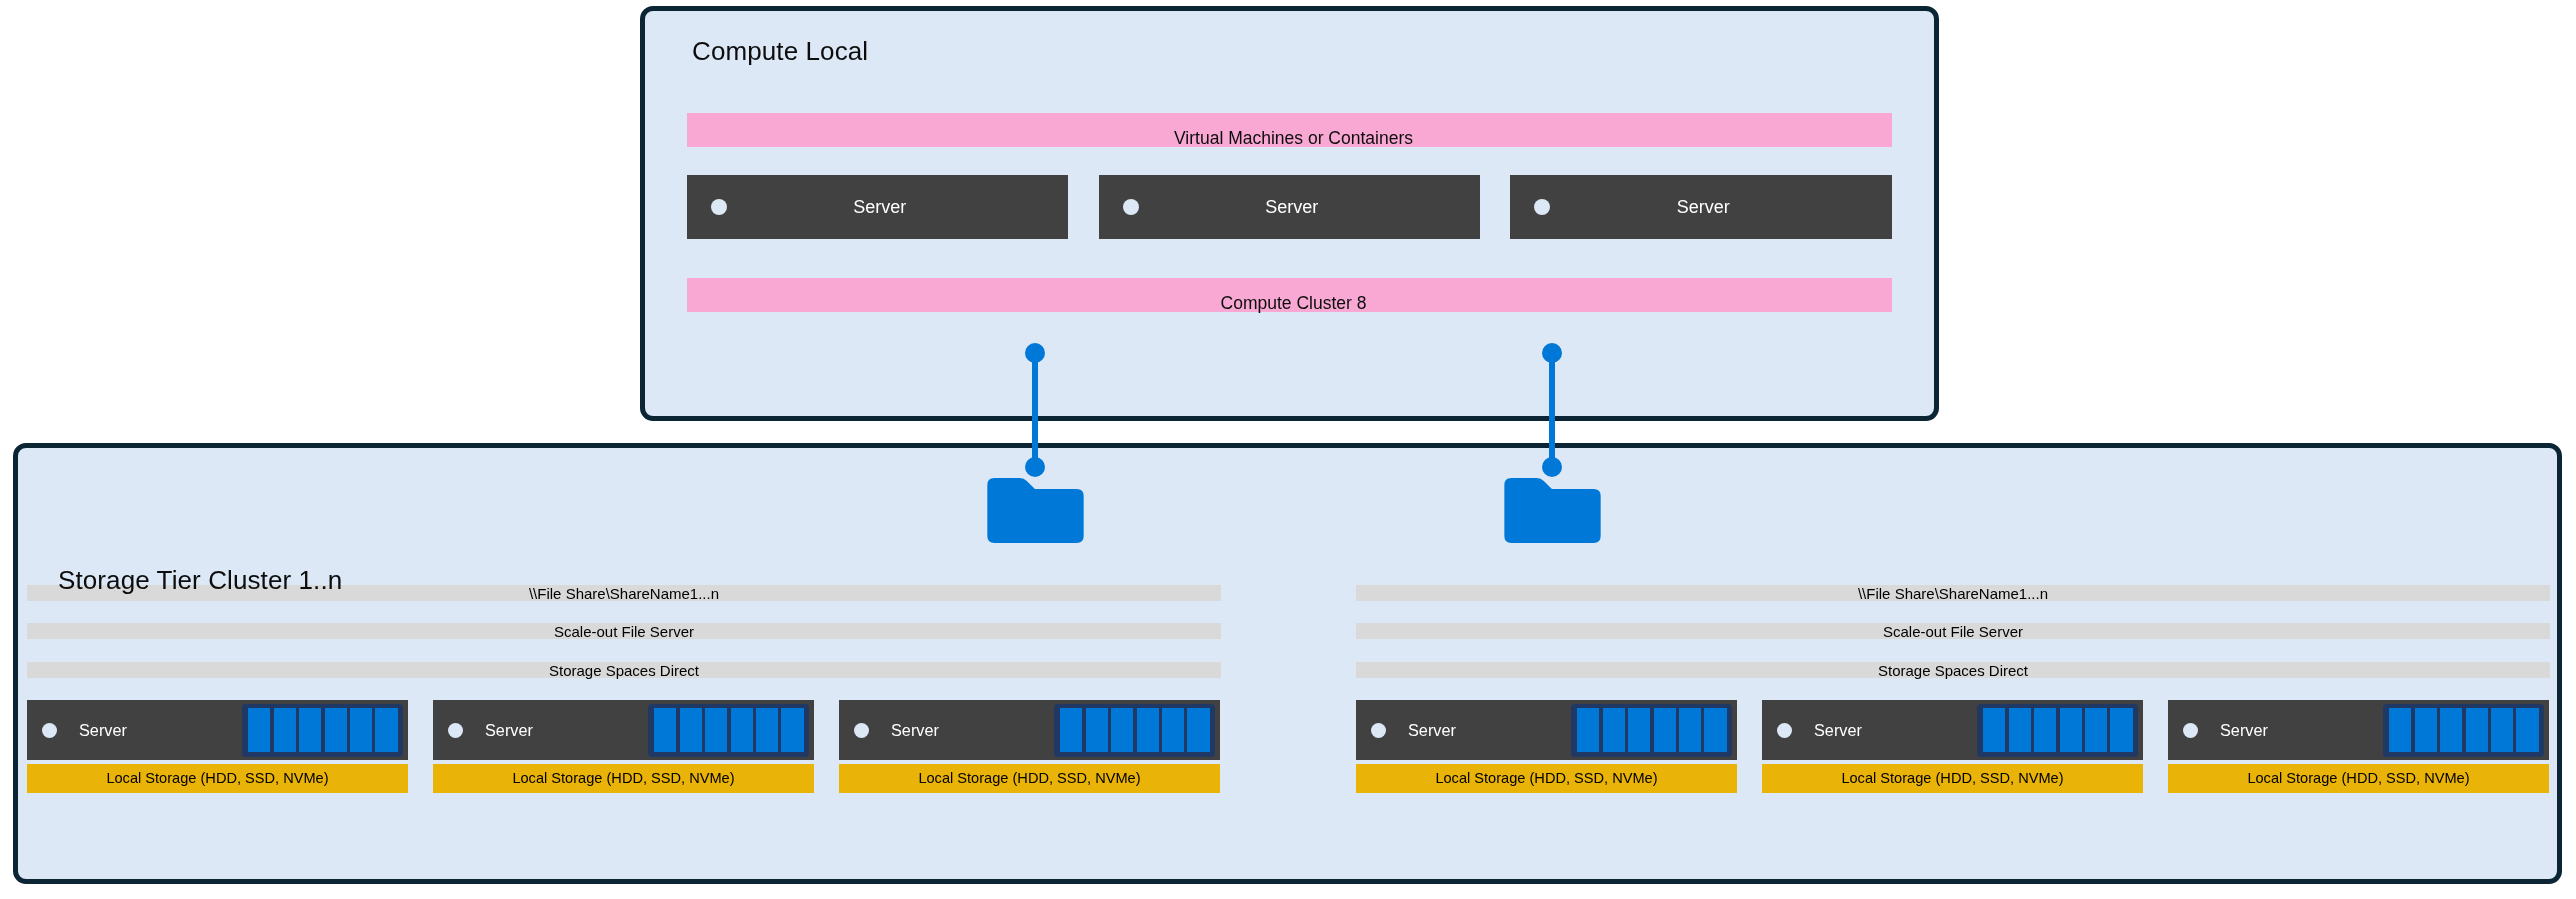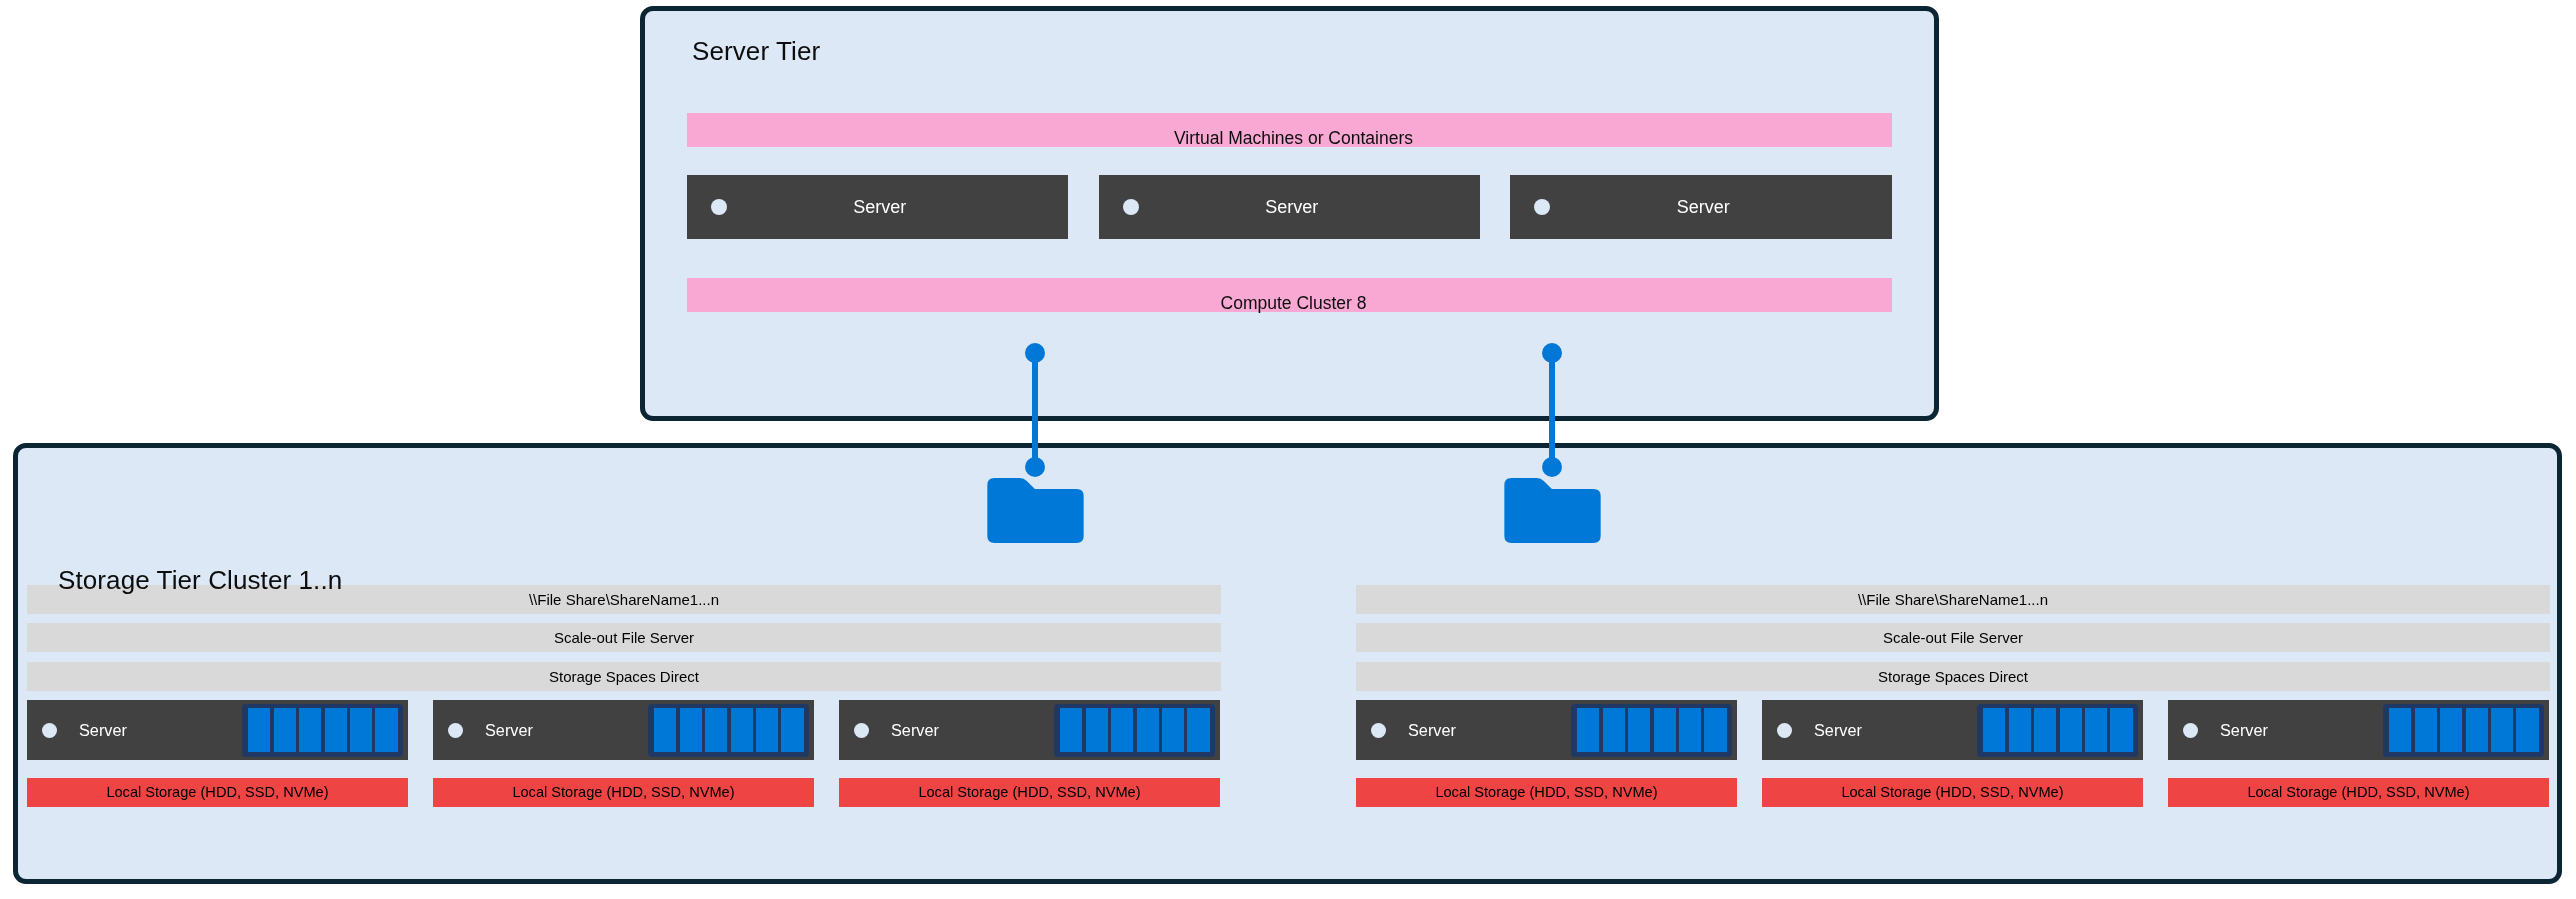--- a/index.html
+++ b/index.html
@@ -156,21 +156,21 @@
     position: absolute;
     z-index: 4;
   }
   #storage-cluster-0 { left: 27px; top: 585px; width: 1194px; height: 286px; }
   #storage-cluster-1 { left: 1356px; top: 585px; width: 1194px; height: 286px; }
 
   .storage-cluster .cluster-band {
     position: absolute;
     left: 0;
     width: 100%;
-    height: 29px;
+    height: 16px;
     background: #D9D9D9;
     display: flex;
     align-items: center;
     justify-content: center;
     box-sizing: border-box;
   }
   .storage-cluster .cluster-band .band-label { font-size: 15px; }
   .storage-cluster .cluster-band.b0 { top: 0px; }
   .storage-cluster .cluster-band.b1 { top: 38px; }
   .storage-cluster .cluster-band.b2 { top: 77px; }
@@ -225,38 +225,38 @@
     box-sizing: border-box;
   }
   .disk {
     flex: 1 1 auto;
     height: 100%;
     background: #0078D7;
     margin: 0 1.7px;
   }
 
   .node-footer {
-    margin-top: 18px;
+    margin-top: 4px;
     height: 29px;
-    background: #ef4444;
+    background: #eab308;
     display: flex;
     align-items: center;
     justify-content: center;
     box-sizing: border-box;
   }
   .node-footer .band-label { font-size: 14.6px; }
 </style>
 </head>
 <body>
 
 <div id="storage-tier-frame" class="tier-frame"></div>
 
 <div id="compute-tier-frame" class="tier-frame"></div>
 
-<div id="compute-tier-title" class="tier-title">Server Tier</div>
+<div id="compute-tier-title" class="tier-title">Compute Local</div>
 
 <div id="vm-band" class="band">
   <span class="band-label">Virtual Machines or Containers</span>
 </div>
 
 <div id="compute-server-0" class="compute-server">
   <span class="srv-dot"></span>
   <span class="srv-label">Server</span>
 </div>
 <div id="compute-server-1" class="compute-server">

